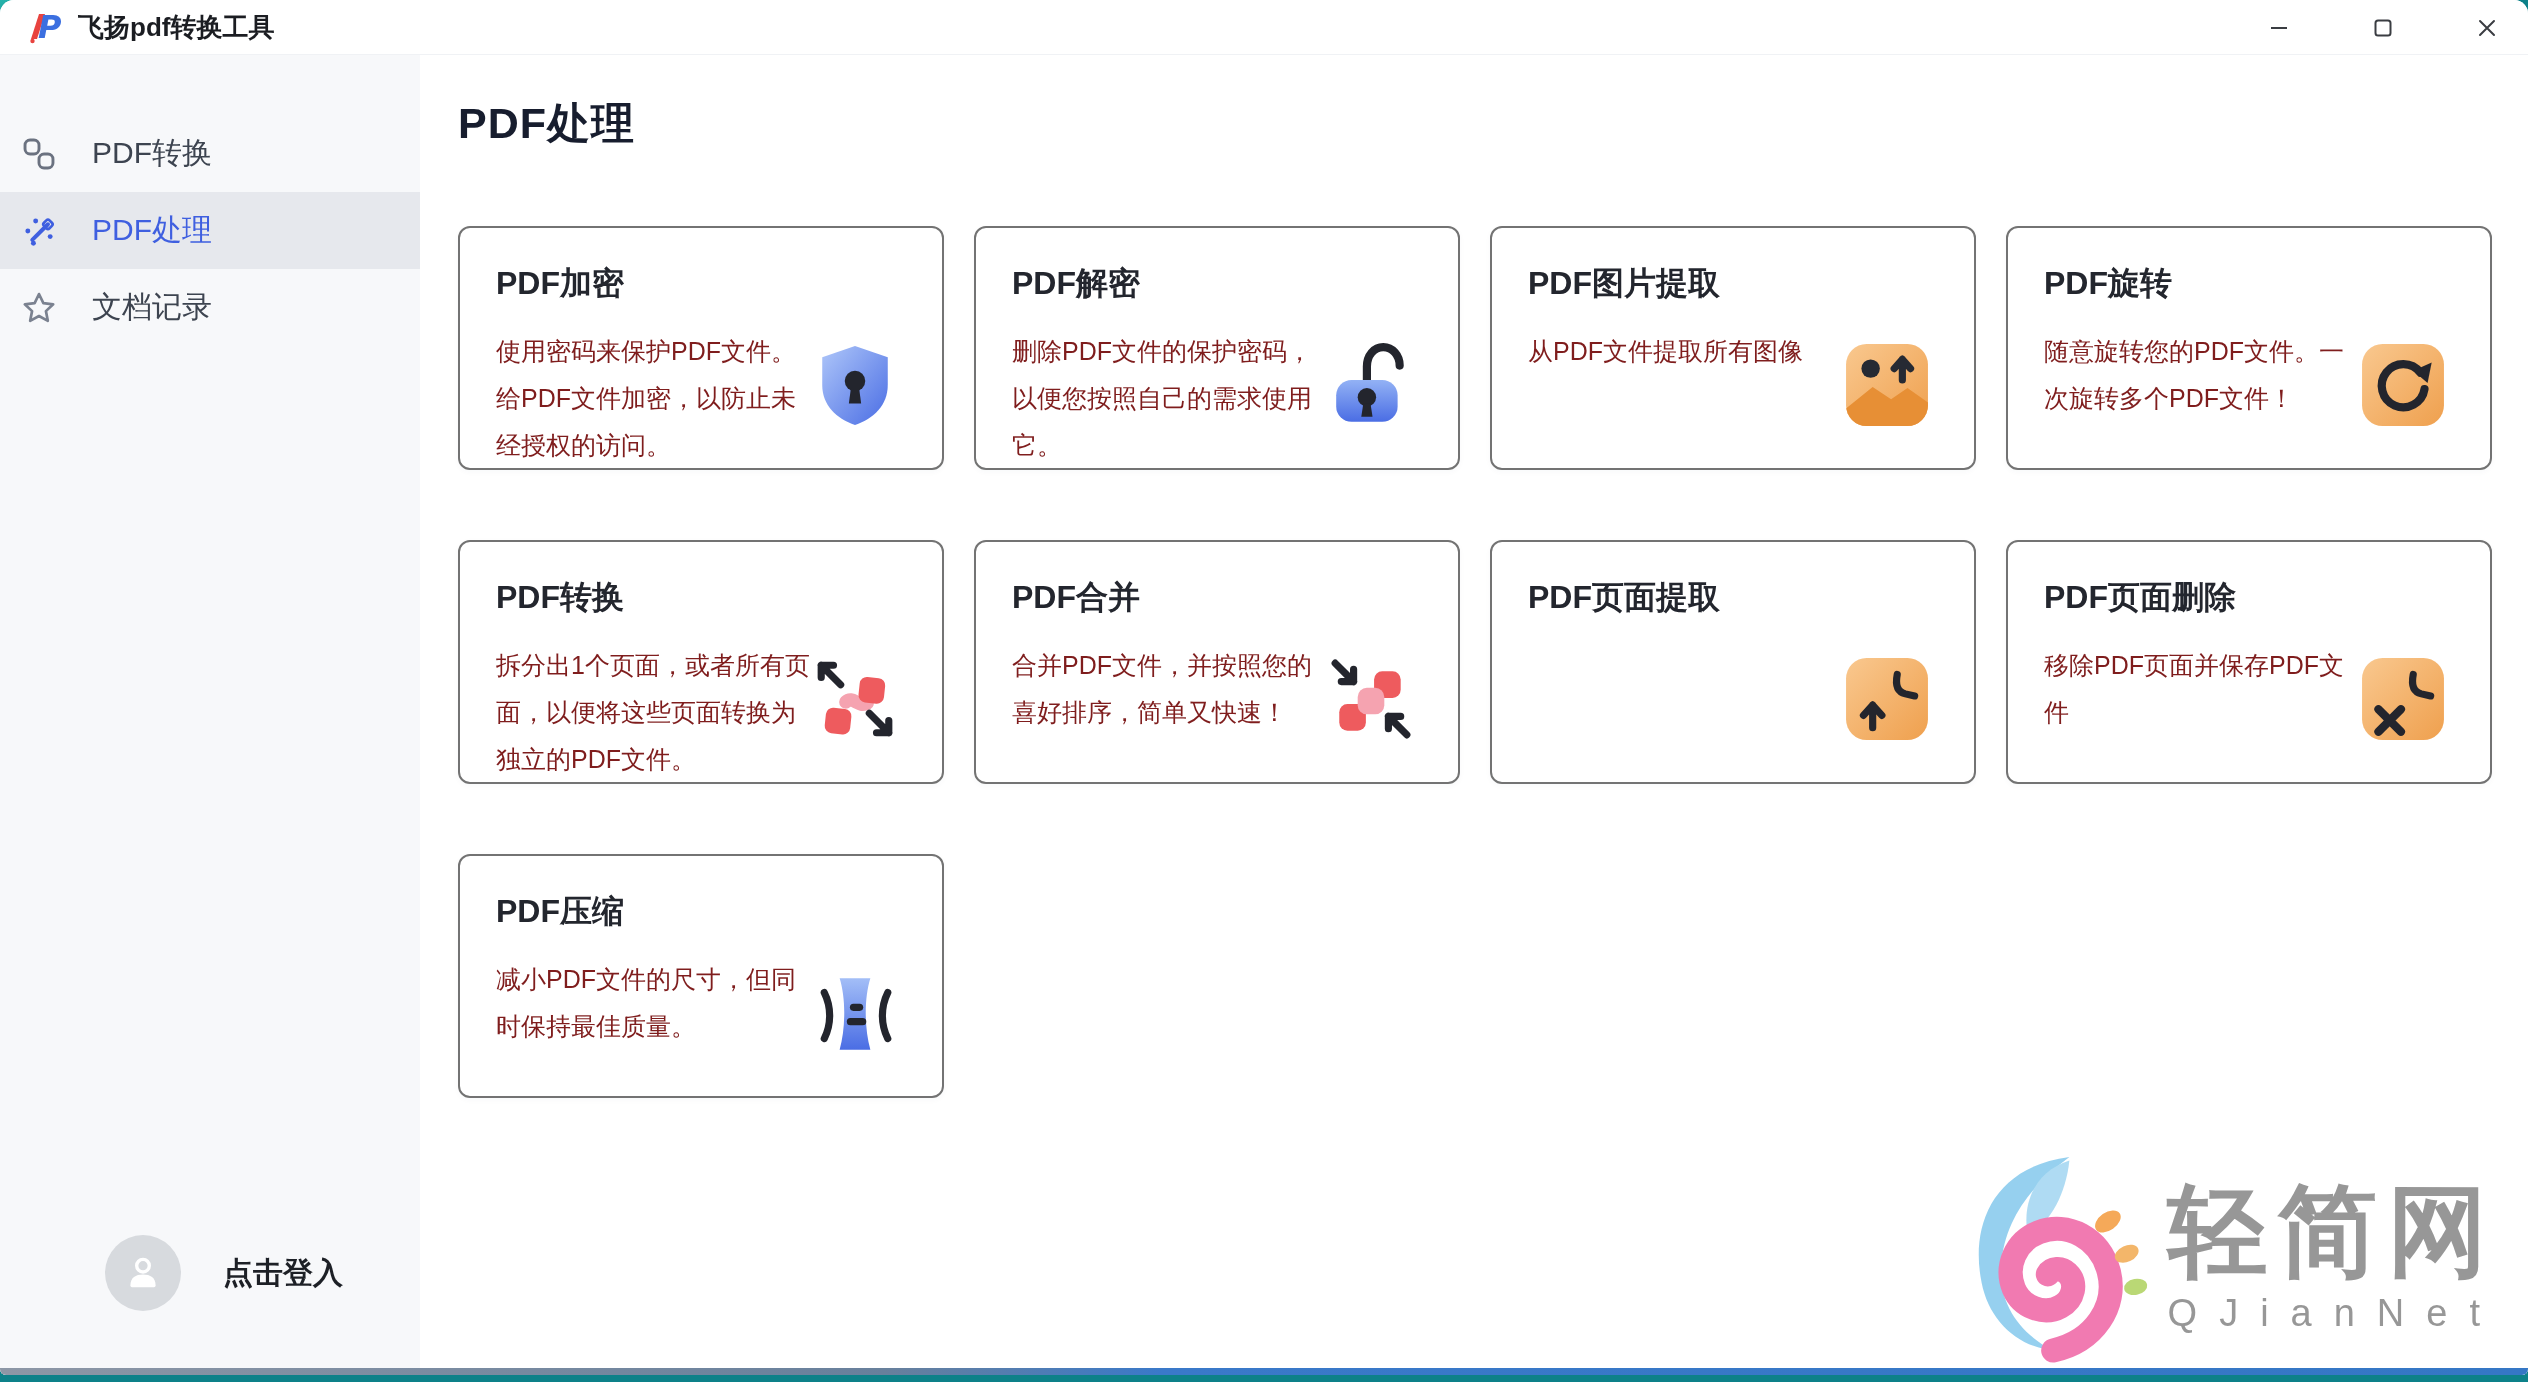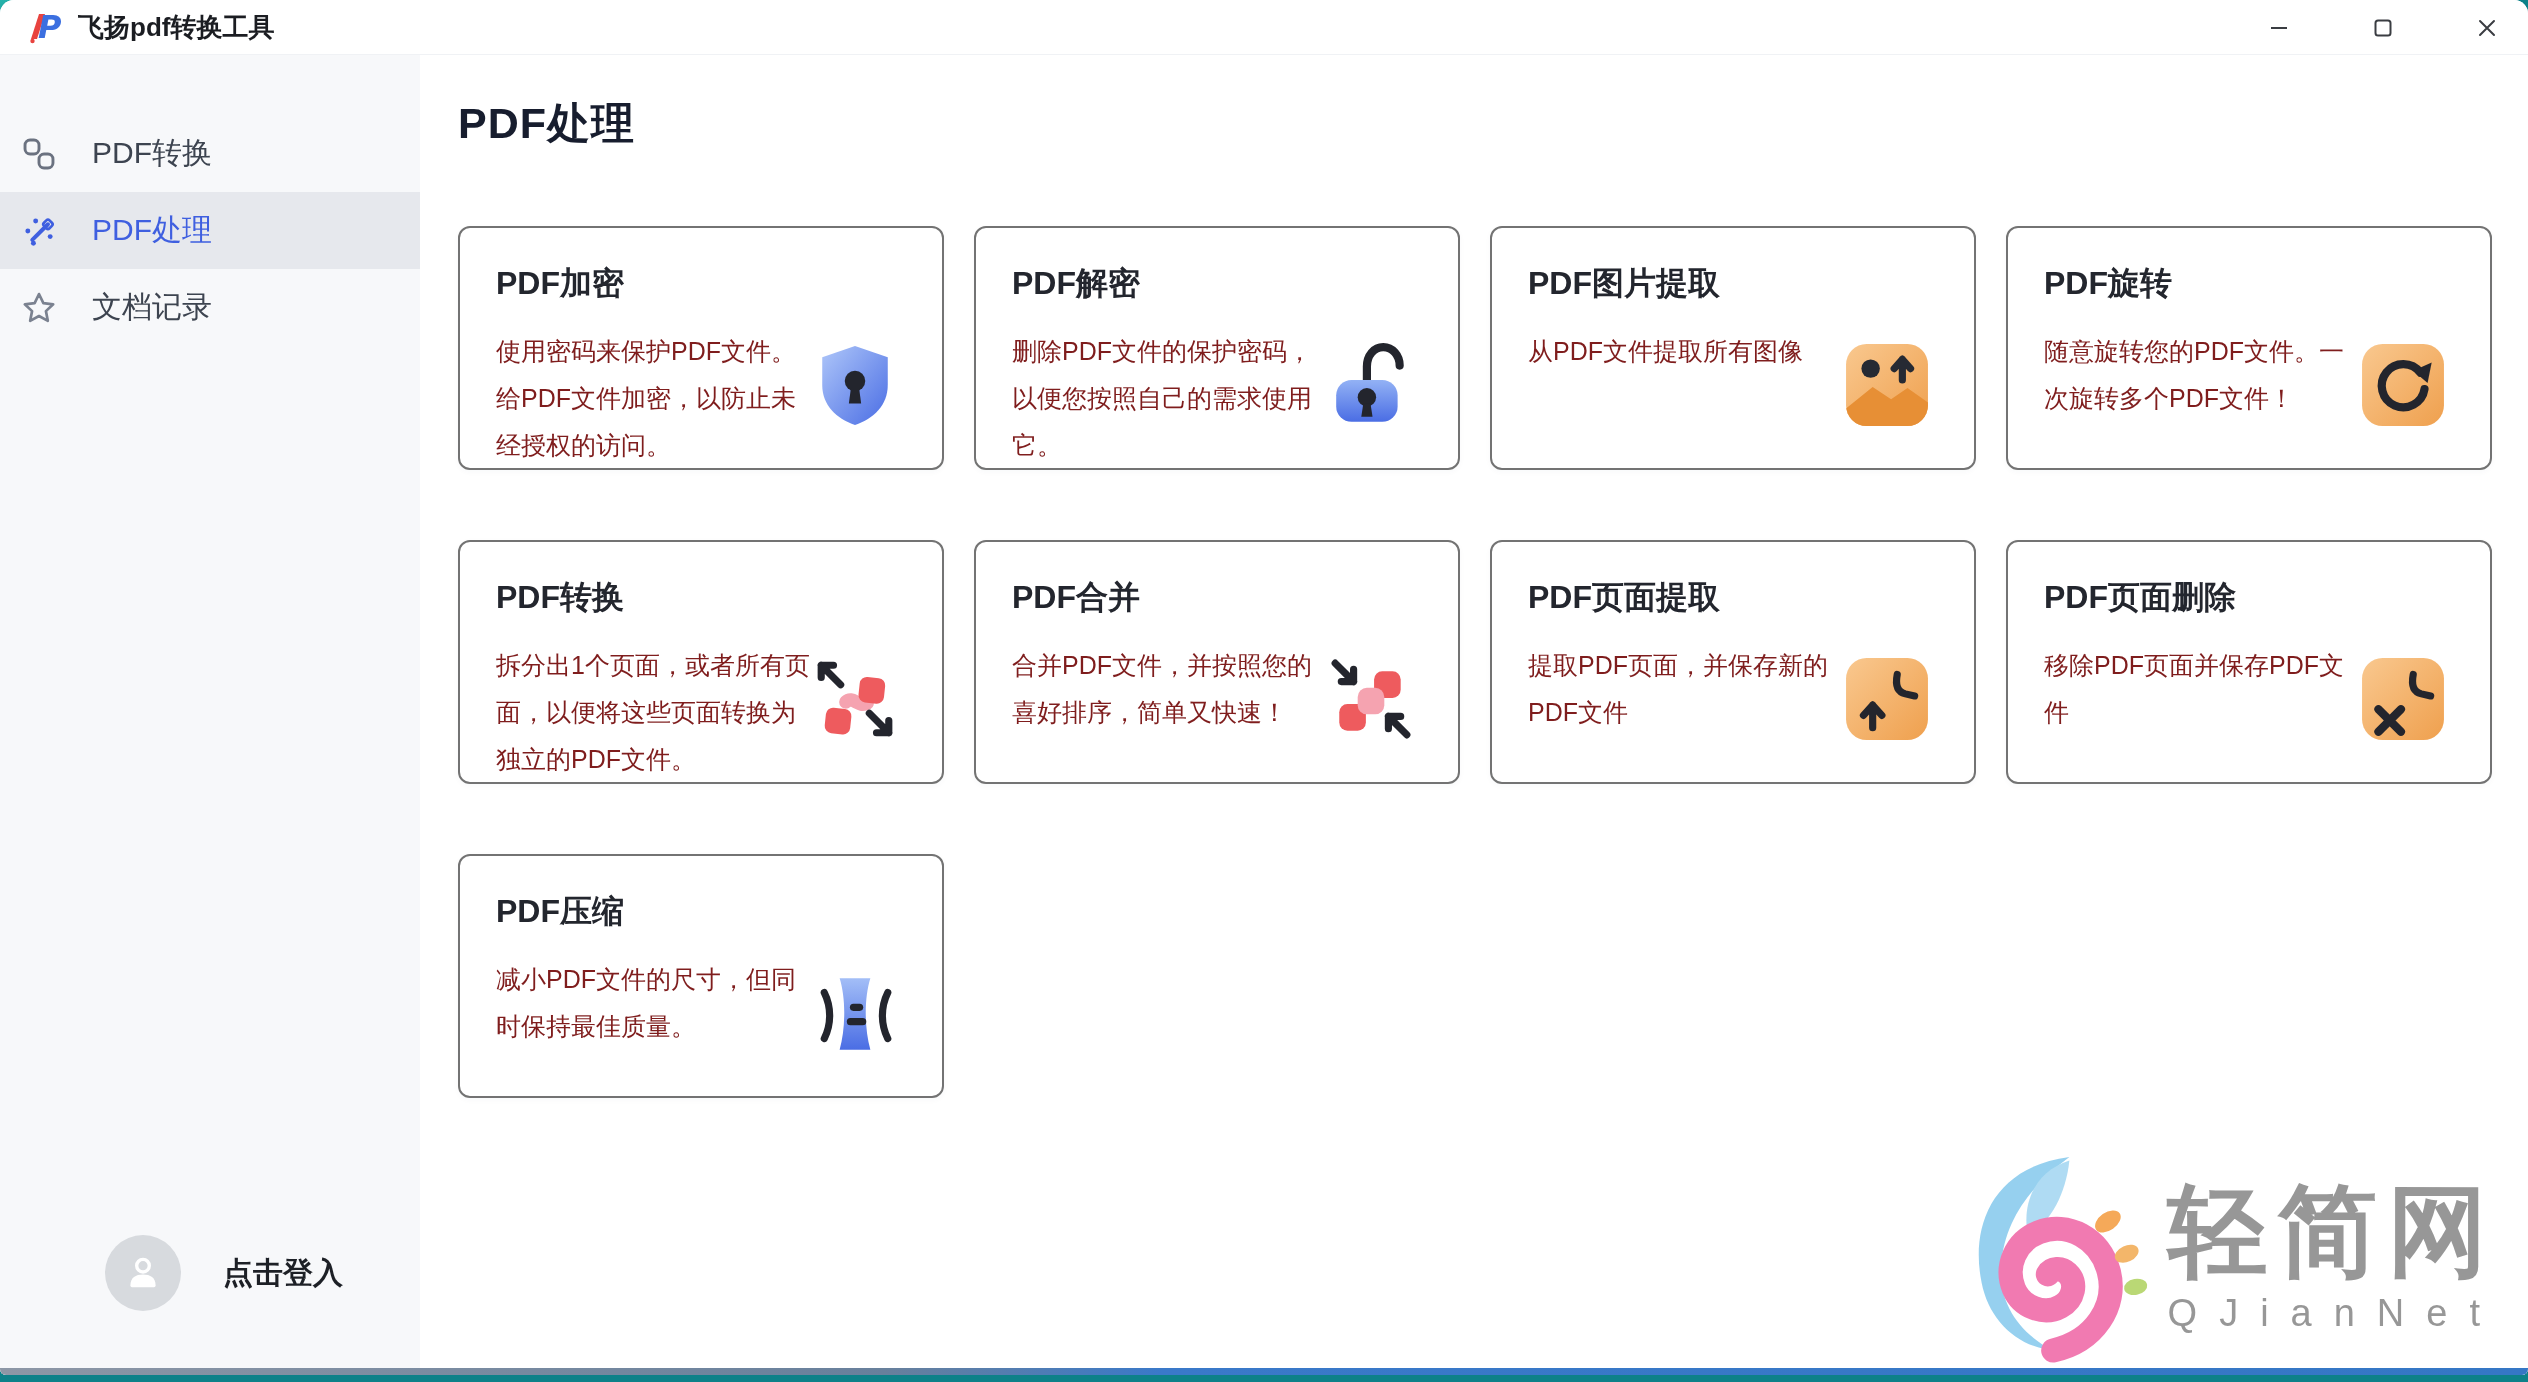--- a/index.html
+++ b/index.html
@@ -243,22 +243,20 @@
               <rect x="11" y="47" width="26" height="26" rx="8" fill="#ee5b5e"></rect>
               <rect x="29" y="31" width="26" height="26" rx="9" fill="#f5a3b0"></rect>
               <path d="M7 7 L25 25 M25 25 v-12 M25 25 h-12" fill="none" stroke="#23252d" stroke-width="7" stroke-linecap="round" stroke-linejoin="round"></path>
               <path d="M77 77 L59 59 M59 59 v12 M59 59 h12" fill="none" stroke="#23252d" stroke-width="7" stroke-linecap="round" stroke-linejoin="round"></path>
             </svg>
           </div>
         </div>
 
         <div class="card">
           <div class="card-title">PDF页面提取</div>
-          <div class="card-desc">提取PDF页面，并保存新的
-PDF文件</div>
           <div class="card-icon">
             <svg viewBox="0 0 84 84">
               <defs>
                   <linearGradient id="g7" x1="0" y1="0" x2="1" y2="1">
                 <stop offset="0" stop-color="#f9c88f"></stop>
                     <stop offset="1" stop-color="#efa04e"></stop>
                   </linearGradient>
                 </defs>
               <rect x="2" y="2" width="80" height="80" rx="20" fill="url(#g7)"></rect>
               <path d="M52 18 C50 28 52 35 60 37 L69 39" fill="none" stroke="#23252d" stroke-width="7" stroke-linecap="round"></path>

